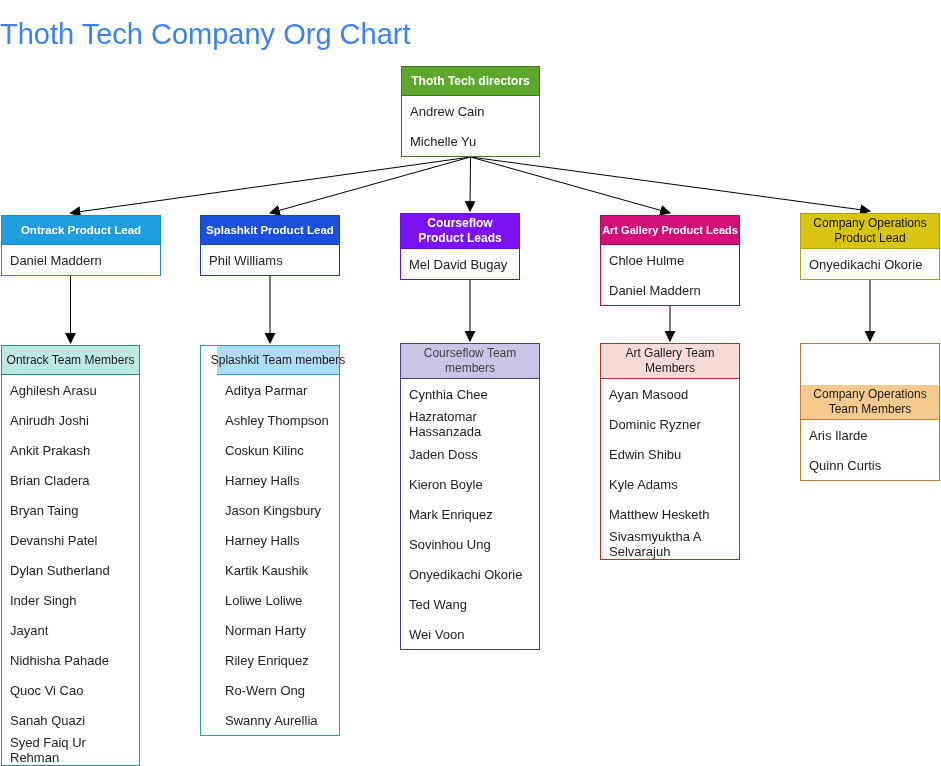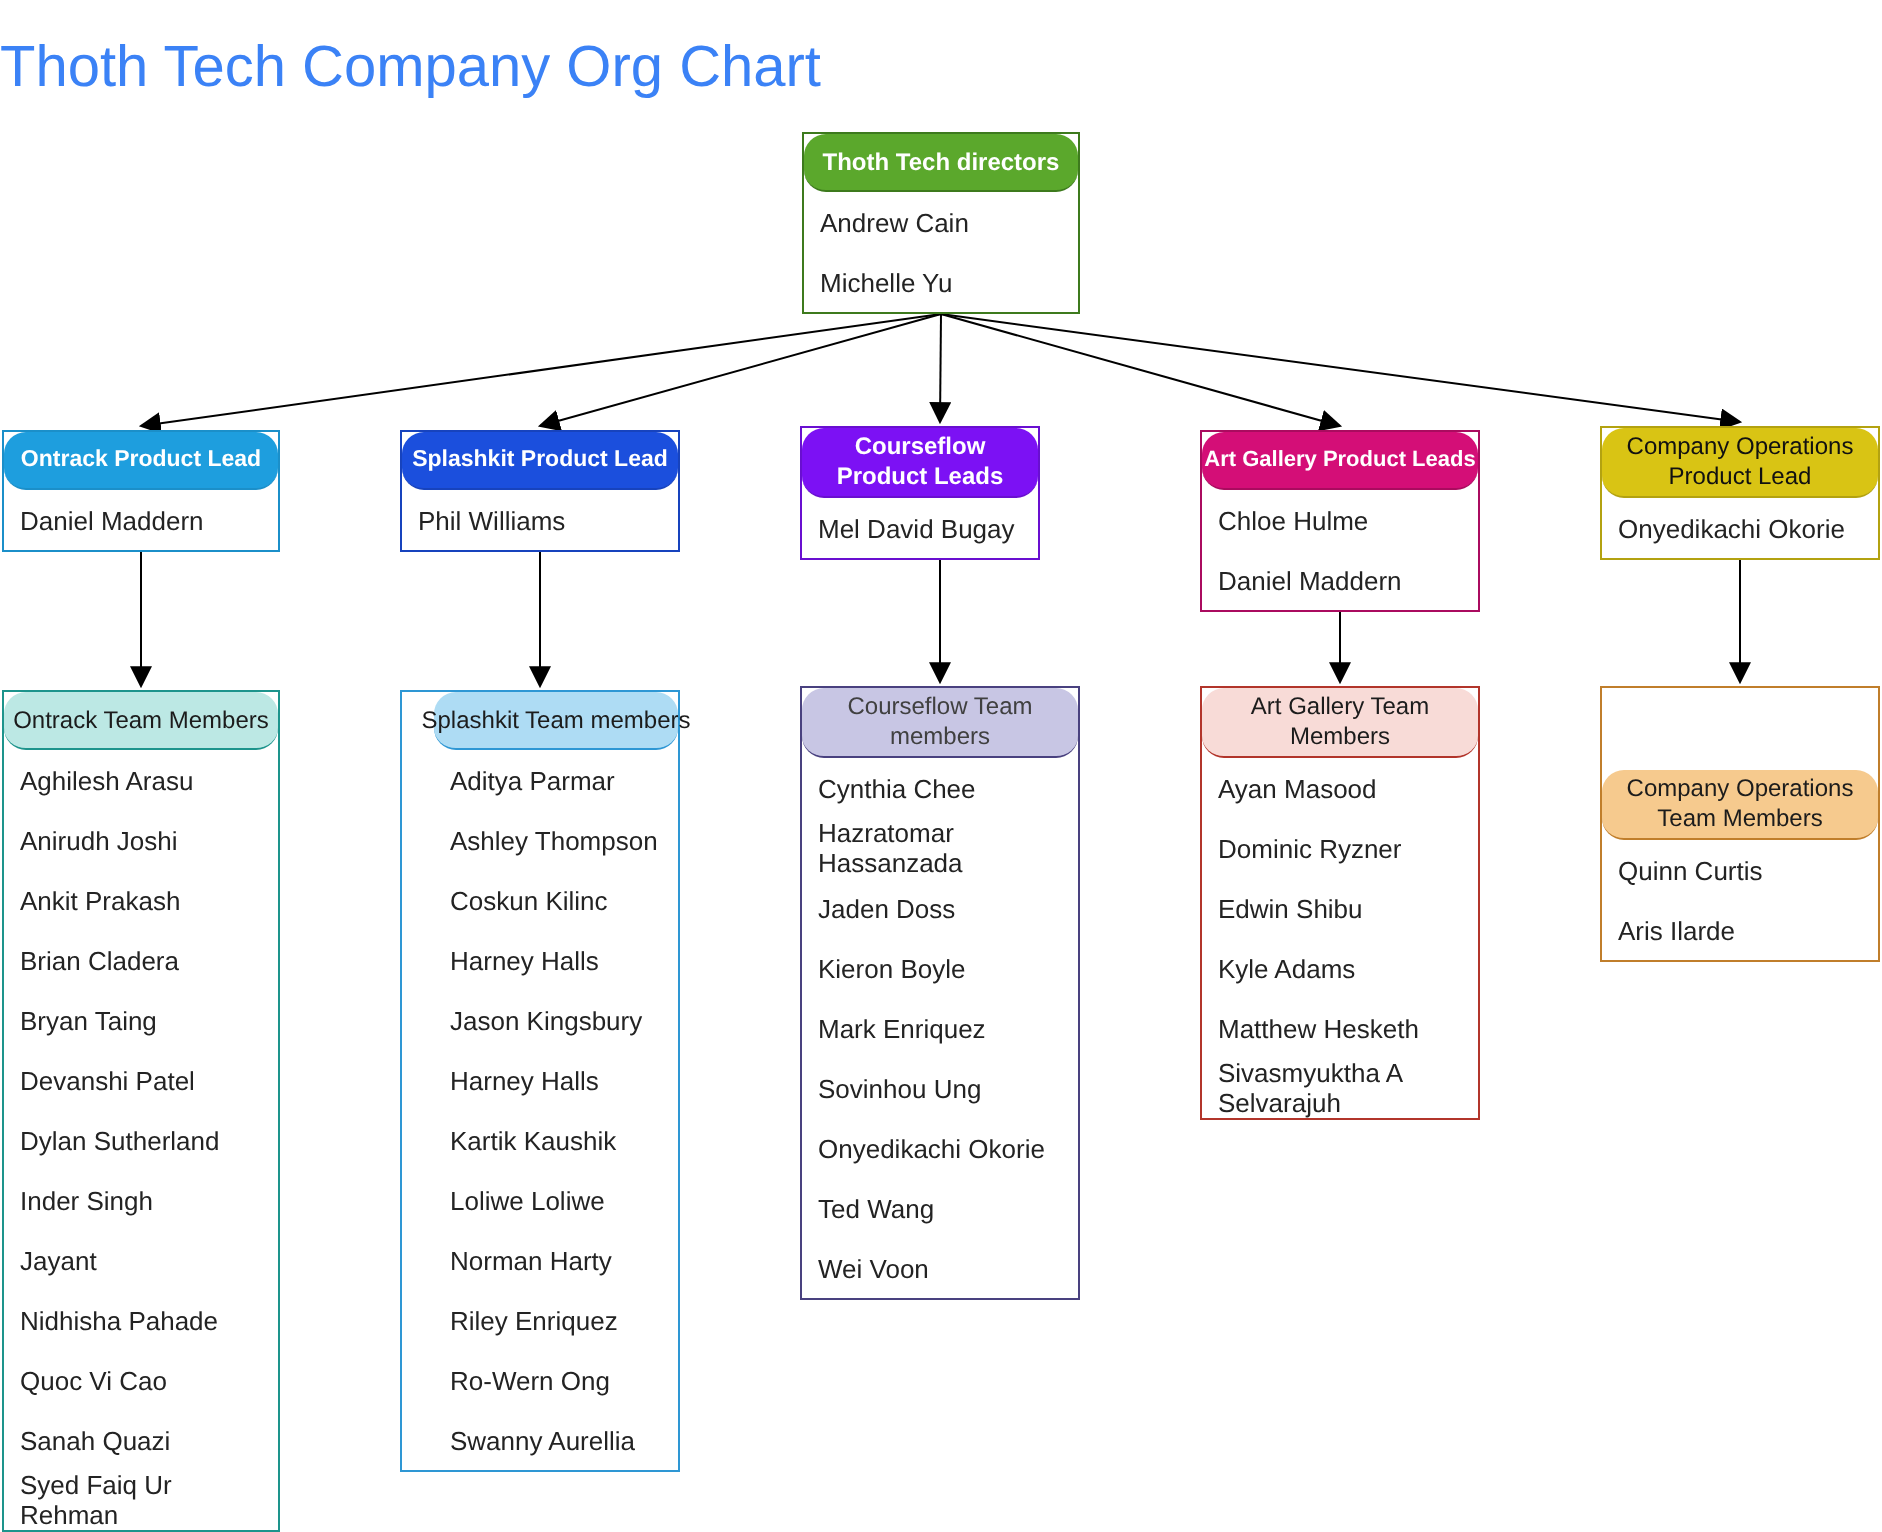--- a/index.html
+++ b/index.html
@@ -12,21 +12,21 @@
     text-align:left;font-size:29px;font-weight:400;color:#3b82f6;
   }
   #edges{position:absolute;left:0;top:0;z-index:1;pointer-events:none;}
   .node{
     position:absolute;z-index:2;background:#ffffff;border:1px solid #444;
     box-sizing:border-box;font-size:13px;color:#232323;
   }
   .hdr{
     min-height:29px;display:flex;align-items:center;justify-content:center;
     text-align:center;font-size:12px;line-height:15px;padding:2px 3px;
-    box-sizing:border-box;border-bottom:1px solid #444;border-radius:11px;
+    box-sizing:border-box;border-bottom:1px solid #444;
   }
   .hdr.bold{font-weight:bold;}
   .hdr.nw{white-space:nowrap;}
   .body{background:#ffffff;}
   .member{
     min-height:30px;display:flex;align-items:center;
     padding:0 6px 0 8px;line-height:15px;box-sizing:border-box;
   }
 </style>
 </head>
@@ -54,21 +54,21 @@
       </g>
   </svg>
   <div id="nodes">
       <div class="node" id="node-directors" style="left: 401px; top: 66px; width: 139px; border-color: rgb(61, 122, 29);">
         <div class="hdr bold nw" style="background: rgb(91, 168, 44); color: rgb(255, 255, 255); border-bottom-color: rgb(61, 122, 29);">Thoth Tech directors</div>
         <div class="body">
           <div class="member">Andrew Cain</div>
           <div class="member">Michelle Yu</div>
         </div>
       </div>
-      <div class="node" id="node-ontrack_lead" style="left: 1px; top: 215px; width: 139px; border-color: rgb(27, 143, 201);">
+      <div class="node" id="node-ontrack_lead" style="left: 1px; top: 215px; width: 160px; border-color: rgb(27, 143, 201);">
         <div class="hdr bold nw" style="background: rgb(30, 158, 222); color: rgb(255, 255, 255); border-bottom-color: rgb(27, 143, 201); font-size: 11.5px;">Ontrack Product Lead</div>
         <div class="body">
           <div class="member">Daniel Maddern</div>
         </div>
       </div>
       <div class="node" id="node-splashkit_lead" style="left: 200px; top: 215px; width: 140px; border-color: rgb(23, 67, 189);">
         <div class="hdr bold nw" style="background: rgb(27, 79, 221); color: rgb(255, 255, 255); border-bottom-color: rgb(23, 67, 189); font-size: 11.5px;">Splashkit Product Lead</div>
         <div class="body">
           <div class="member">Phil Williams</div>
         </div>
@@ -148,18 +148,18 @@
           <div class="member">Dominic Ryzner</div>
           <div class="member">Edwin Shibu</div>
           <div class="member">Kyle Adams</div>
           <div class="member">Matthew Hesketh</div>
           <div class="member">Sivasmyuktha A Selvarajuh</div>
         </div>
       </div>
       <div class="node" id="node-companyops_team" style="left: 800px; top: 343px; width: 140px; border-color: rgb(192, 126, 43);">
         <div class="hdr" style="background: rgb(246, 202, 142); color: rgb(28, 28, 28); border-bottom-color: rgb(192, 126, 43); margin-top: 41px;">Company Operations Team Members</div>
         <div class="body">
+          <div class="member">Aris Ilarde</div>
           <div class="member">Quinn Curtis</div>
-          <div class="member">Aris Ilarde</div>
         </div>
       </div>
     </div>
 </div>
 
 </body></html>

